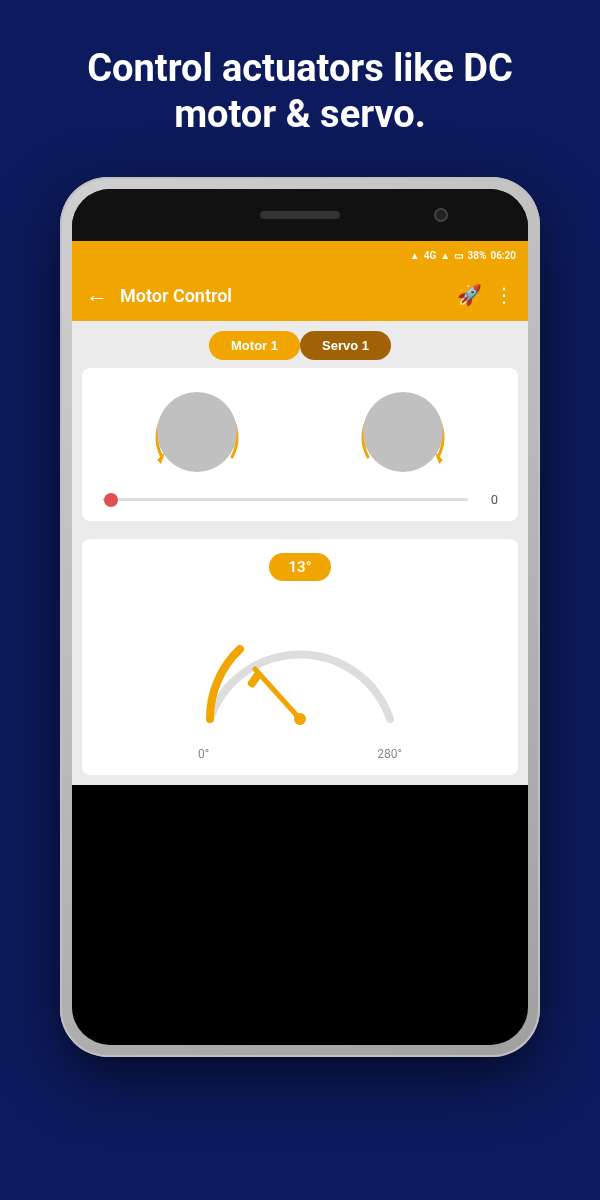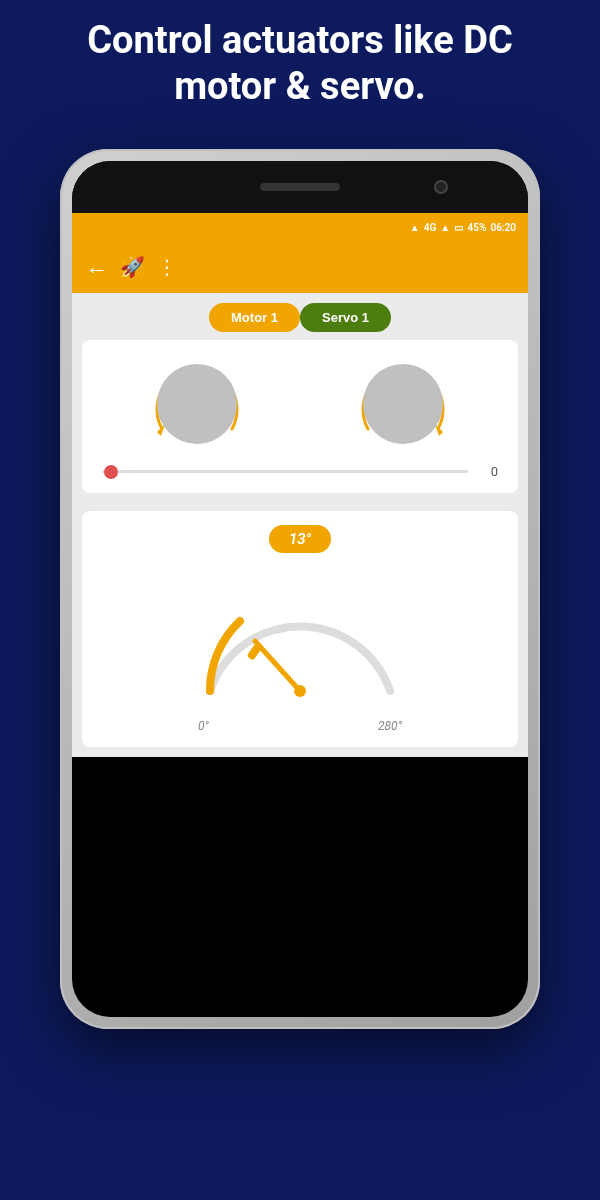--- a/index.html
+++ b/index.html
@@ -12,21 +12,21 @@
       display: flex;
       flex-direction: column;
       align-items: center;
     }
 
     .headline {
       color: white;
       font-size: 38px;
       font-weight: 700;
       text-align: center;
-      padding: 18px 40px 30px;
+      padding: 46px 40px 30px;
       line-height: 1.2;
     }
 
     .phone-wrapper {
       width: 480px;
       height: 880px;
       position: relative;
       margin-top: 10px;
     }
 
@@ -153,21 +153,21 @@
       border: none;
       cursor: pointer;
     }
 
     .tab-btn.active {
       background: #f0a500;
       color: white;
     }
 
     .tab-btn.inactive {
-      background: #4d7c0f;
+      background: #a16207;
       color: white;
     }
 
     .card {
       background: white;
       border-radius: 8px;
       padding: 14px 12px;
       display: flex;
       flex-direction: column;
       align-items: center;
@@ -239,21 +239,20 @@
     }
 
     .servo-card {
       background: white;
       border-radius: 8px;
       padding: 14px 12px;
       display: flex;
       flex-direction: column;
       align-items: center;
       gap: 8px;
-      font-style: italic;
     }
 
     .angle-badge {
       background: #f0a500;
       color: white;
       border-radius: 16px;
       padding: 5px 20px;
       font-size: 15px;
       font-weight: 600;
     }
@@ -283,27 +282,28 @@
         <div class="phone-speaker"></div>
         <div class="phone-camera"></div>
       </div>
 
       <div class="status-bar">
         <div class="status-icons">
           <span>▲</span>
           <span>4G</span>
           <span>▲</span>
           <span>▭</span>
-          <span>45%</span>
+          <span>38%</span>
           <span>06:20</span>
         </div>
       </div>
 
       <div class="app-bar">
         <span class="back-arrow">←</span>
+        <span class="app-bar-title">Motor Control</span>
         <span class="app-bar-icon">🚀</span>
         <span class="app-bar-icon">⋮</span>
       </div>
 
       <div class="screen-content">
 
         <div>
           <div class="tab-row">
             <button class="tab-btn active">Motor 1</button>
             <button class="tab-btn inactive">Servo 1</button>

